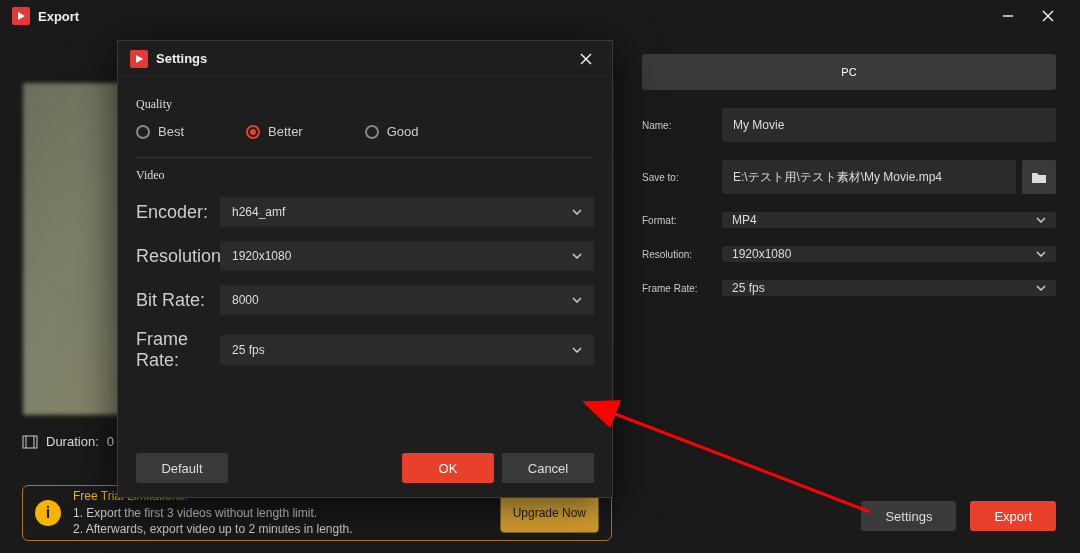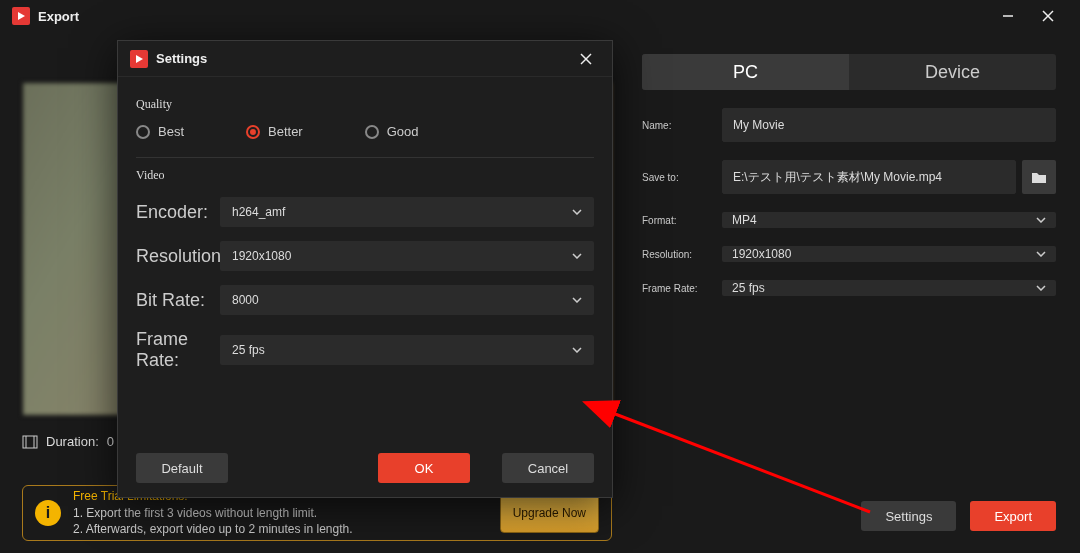--- a/index.html
+++ b/index.html
@@ -13,21 +13,21 @@
   .preview-panel { width: 630px; padding: 20px 18px 16px 22px; position: relative; }
   .preview-box { width: 590px; height: 334px; background: linear-gradient(120deg,#6b6f5a 0%, #7a8067 18%, #89856a 40%, #9a9370 55%, #d7a556 82%, #f4b65a 100%); filter: blur(2px); border: 1px solid #111; margin-top: 30px; }
   .duration-row { display: flex; align-items: center; gap: 8px; margin-top: 18px; color:#ddd; font-size:13px; }
   .trial-banner { position:absolute; left:22px; right:18px; bottom:12px; height:56px; border:1px solid #a97a1c; border-radius:6px; background:#1a1a1a; display:flex; align-items:center; padding:0 12px; gap:12px;}
   .trial-icon { width:26px; height:26px; border-radius:50%; background:#f4b400; color:#1a1a1a; display:flex; align-items:center; justify-content:center; font-weight:bold; font-size:16px;}
   .trial-text { flex:1; font-size:12px; color:#ccc; line-height:1.4; }
   .trial-text .hdr { color:#f4b400; font-size:12px; }
   .upgrade-btn { background: linear-gradient(#f2c24a,#d99e2b); color:#2a1a00; padding:12px 12px; border-radius:4px; font-size:12px; cursor:pointer; border:1px solid #8a6414;}
   .right-panel { flex:1; padding: 22px 24px 16px 12px; position:relative; }
   .tabs { display:flex; background:#2b2b2b; border-radius:3px; overflow:hidden; height:36px; }
-  .tab { flex:1; display:flex; align-items:center; justify-content:center; font-size:18px; color:#ccc; cursor:pointer; }
+  .tab { flex:1; display:flex; align-items:center; justify-content:center; font-size:11px; color:#ccc; cursor:pointer; }
   .tab.active { background:#3a3a3a; color:#fff;}
   .form-row { display:flex; align-items:center; margin-top:18px; }
   .form-label { width:80px; font-size:10px; color:#ccc; }
   .text-input { flex:1; height:34px; background:#2b2b2b; border:1px solid #2b2b2b; color:#ddd; font-size:12px; padding:0 10px; border-radius:2px; }
   .select-box { flex:1; height:16px; background:#2b2b2b; color:#ddd; font-size:12px; padding:0 10px; border-radius:2px; display:flex; align-items:center; justify-content:space-between; cursor:pointer; }
   .folder-btn { width:34px; height:34px; background:#3a3a3a; margin-left:6px; display:flex; align-items:center; justify-content:center; border-radius:2px; cursor:pointer; }
   .bottom-buttons { position:absolute; right:24px; bottom:22px; display:flex; gap:14px; }
   .btn { height:30px; padding:0 24px; border-radius:3px; font-size:13px; cursor:pointer; display:flex; align-items:center; justify-content:center; }
   .btn-grey { background:#3a3a3a; color:#ddd; }
   .btn-red { background:#e8402b; color:#fff; }
@@ -41,21 +41,21 @@
   .radio-row { display:flex; align-items:center; gap:62px; padding-left:0; margin-bottom:18px;}
   .radio-item { display:flex; align-items:center; gap:8px; cursor:pointer; font-size:13px; color:#ccc;}
   .radio-circle { width:14px; height:14px; border-radius:50%; border:2px solid #888; display:flex; align-items:center; justify-content:center;}
   .radio-circle.sel { border-color:#e8402b; }
   .radio-dot { width:6px; height:6px; border-radius:50%; background:#e8402b; }
   .hr { height:1px; background:#333; margin: 6px 0 10px 0; }
   .mrow { display:flex; align-items:center; margin: 14px 0; }
   .mlabel { width:84px; font-size:18px; color:#ccc; }
   .mselect { flex:1; height:30px; background:#2b2b2b; color:#ddd; font-size:12px; padding:0 12px; border-radius:2px; display:flex; align-items:center; justify-content:space-between; cursor:pointer; }
   .modal-footer { position:absolute; left:18px; right:18px; bottom:14px; display:flex; align-items:center; justify-content:space-between; }
-  .mf-right { display:flex; gap:32px; }
+  .mf-right { display:flex; gap:8px; }
   .chev { display:inline-block; }
   .arrow { position:absolute; z-index:60; pointer-events:none; left:570px; top:392px;}
 </style>
 </head>
 <body>
 
 <div class="titlebar">
   <div class="app-icon">
     <svg width="10" height="10" viewBox="0 0 10 10">
         <polygon points="2,1 9,5 2,9" fill="#fff"></polygon>
@@ -94,21 +94,20 @@
         <div>1. Export the first 3 videos without length limit.</div>
         <div>2. Afterwards, export video up to 2 minutes in length.</div>
       </div>
       <div class="upgrade-btn">Upgrade Now</div>
     </div>
   </div>
 
   <div class="right-panel">
     <div class="tabs">
       <div class="tab active">PC</div>
-      <div class="tab">Device</div>
     </div>
 
     <div class="form-row">
       <div class="form-label">Name:</div>
       <input class="text-input" value="My Movie" style="">
     </div>
 
     <div class="form-row">
       <div class="form-label">Save to:</div>
       <input class="text-input" value="E:\テスト用\テスト素材\My Movie.mp4" style="">

